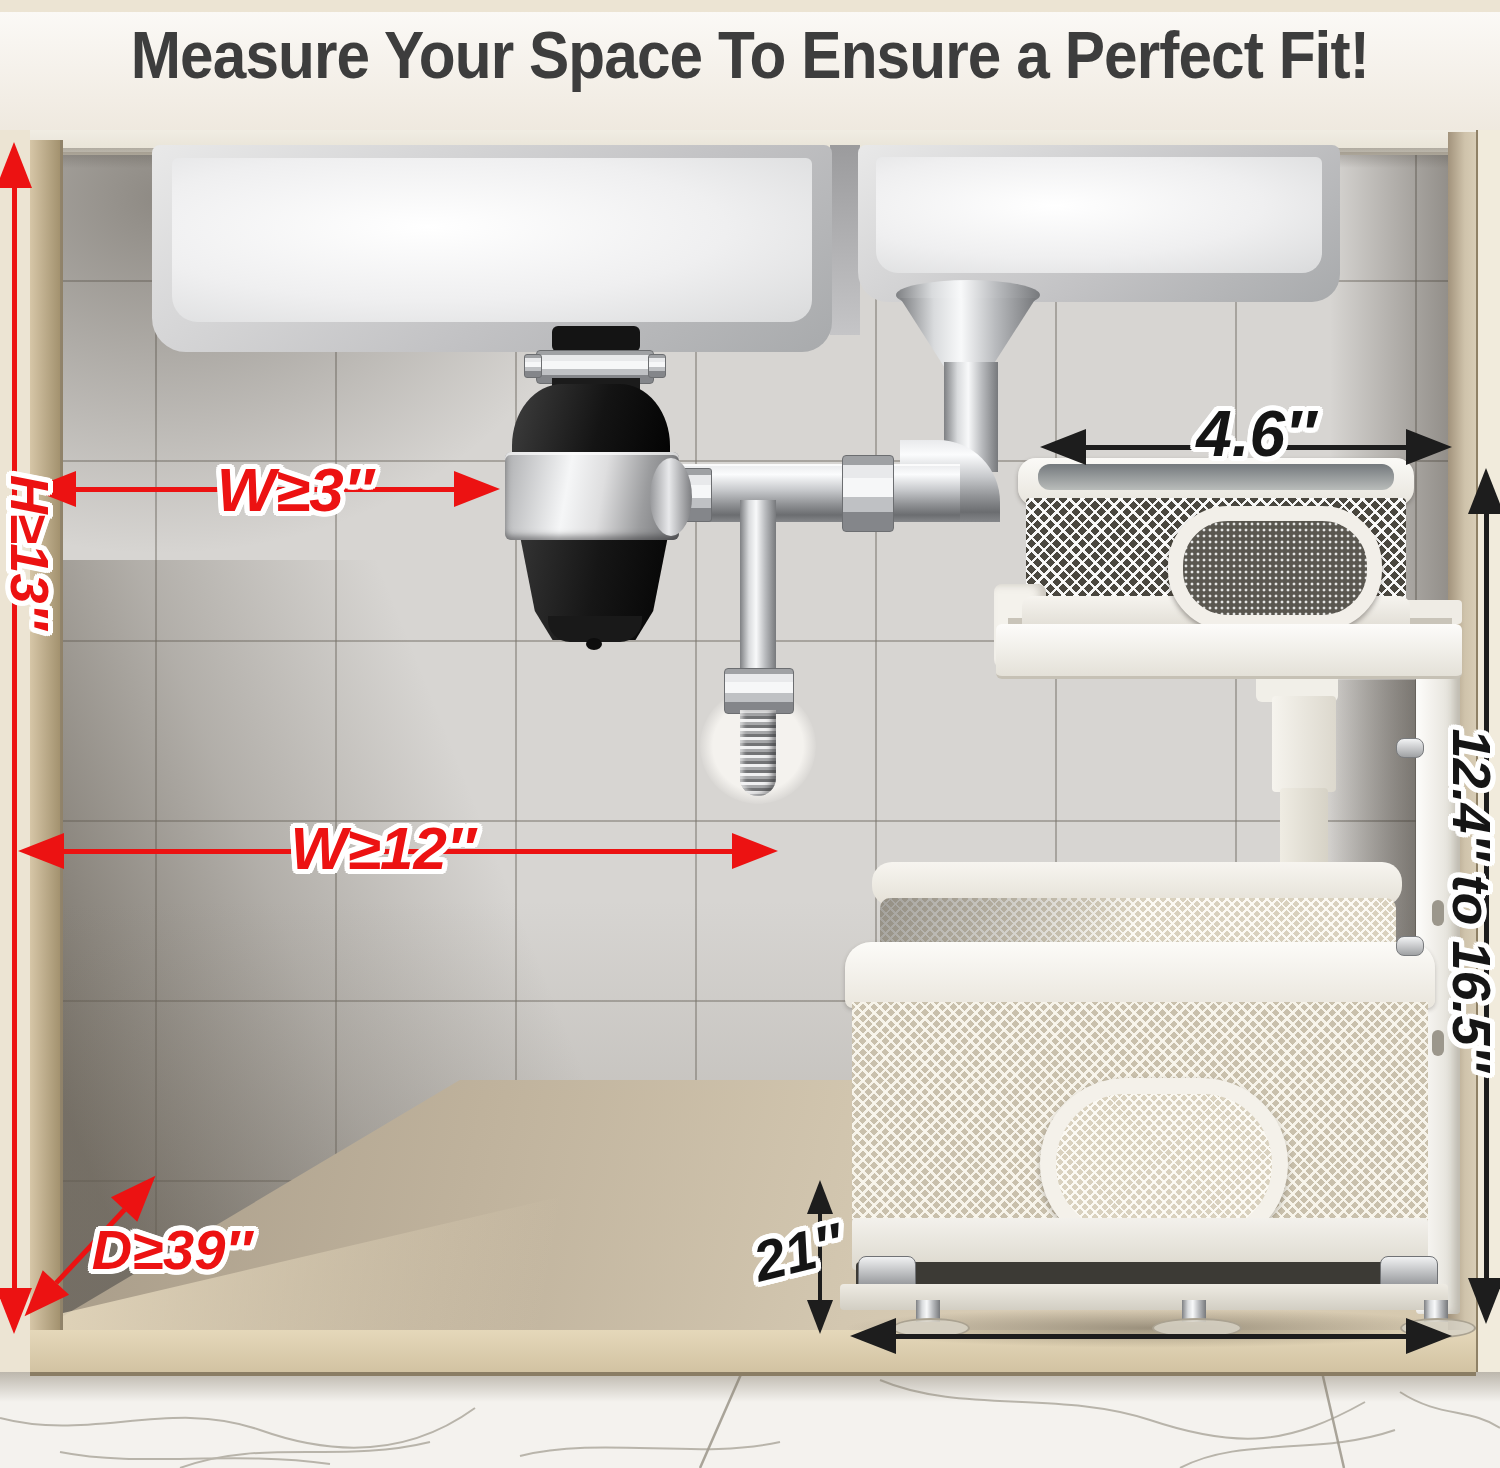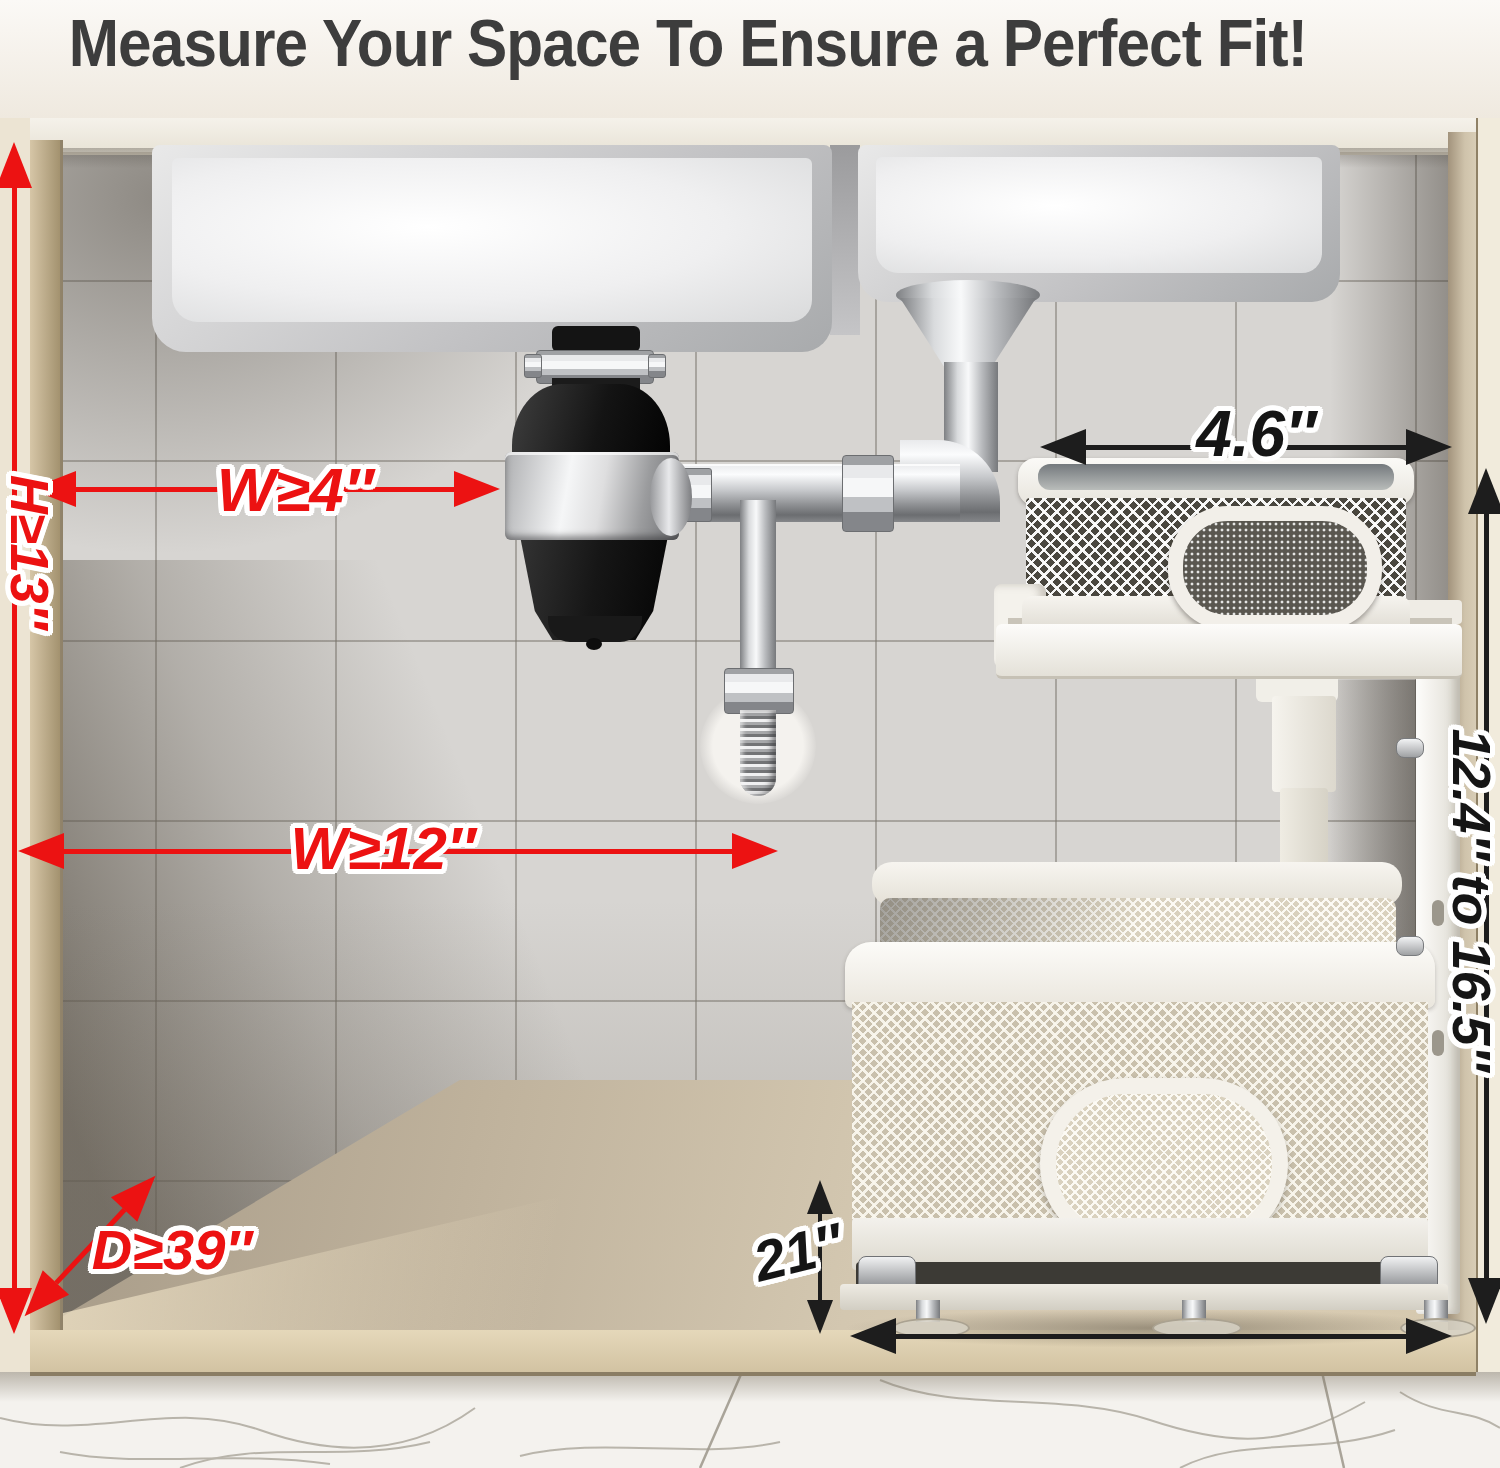--- a/index.html
+++ b/index.html
@@ -1,21 +1,21 @@
 <!DOCTYPE html>
 <html><head>
 <meta charset="utf-8">
 <style>
   html,body{margin:0;padding:0;background:#fff;}
   .stage{position:relative;width:1500px;height:1468px;overflow:hidden;
          font-family:"Liberation Sans","DejaVu Sans",sans-serif;background:#ece4d3;}
   .abs{position:absolute;}
 
   
-  .header{left:0;top:0;width:1500px;height:118px;text-align:left;
+  .header{left:0;top:12px;width:1500px;height:118px;text-align:center;
           background:linear-gradient(to bottom,#fbf9f6,#efe9df);z-index:5;}
   .title{margin-top:6px;font-size:67px;font-weight:bold;color:#3d3d3d;letter-spacing:-1px;
          display:inline-block;transform:scaleX(.9);white-space:nowrap;line-height:74px;}
   .subtitle{font-size:31px;color:#2e2e2e;display:inline-block;transform:scaleX(.97);
             white-space:nowrap;line-height:34px;}
 
   
   .counter{left:30px;top:112px;width:1446px;height:40px;
            background:linear-gradient(to bottom,#f7f4ee,#e8e3d6);
            border-bottom:3px solid #cac3b4;z-index:2;}
@@ -346,20 +346,20 @@
     <div class="head hu"></div>
     <div class="head hd"></div>
   </div>
   <div class="abs arrow black" style="left:850px;top:1318px;width:602px;height:36px;">
     <div class="line h-line"></div>
     <div class="head hl"></div>
     <div class="head hr"></div>
   </div>
 
   <div class="abs mlabel red-t rot90" style="left:30px;top:552px;font-size:54px;">H≥13″</div>
-  <div class="abs mlabel red-t" style="left:295px;top:489px;font-size:62px;">W≥4″</div>
+  <div class="abs mlabel red-t" style="left:295px;top:489px;font-size:62px;">W≥3″</div>
   <div class="abs mlabel red-t" style="left:383px;top:848px;font-size:60px;">W≥12″</div>
   <div class="abs mlabel red-t" style="left:172px;top:1249px;font-size:56px;">D≥39″</div>
   <div class="abs mlabel black-t" style="left:1256px;top:434px;font-size:64px;">4.6″</div>
   <div class="abs mlabel black-t rot90" style="left:1472px;top:900px;font-size:54px;">12.4″ to 16.5″</div>
   <div class="abs mlabel black-t" style="left:798px;top:1252px;font-size:56px;transform:translate(-50%,-50%) rotate(-14deg);">21″</div>
 
 </div>
 
 </body></html>

